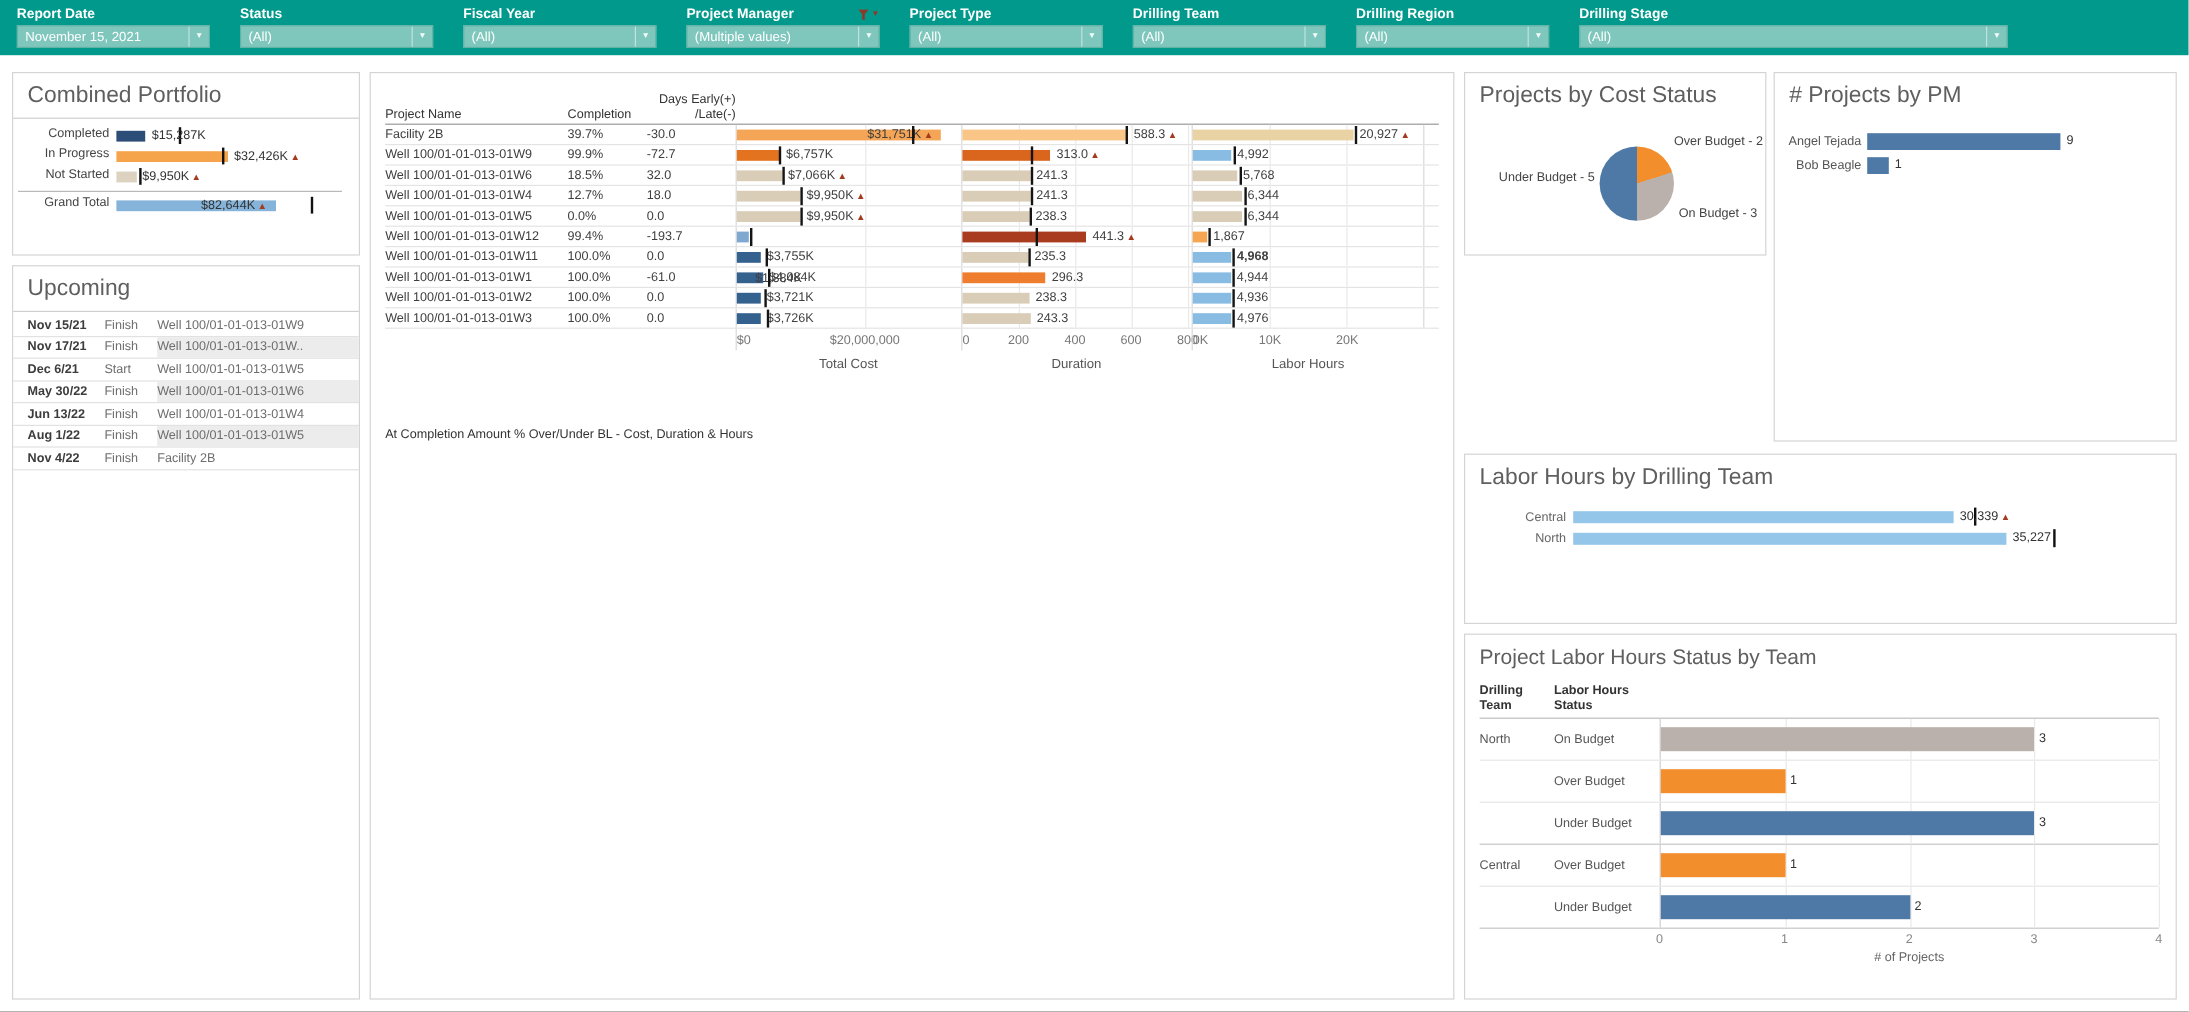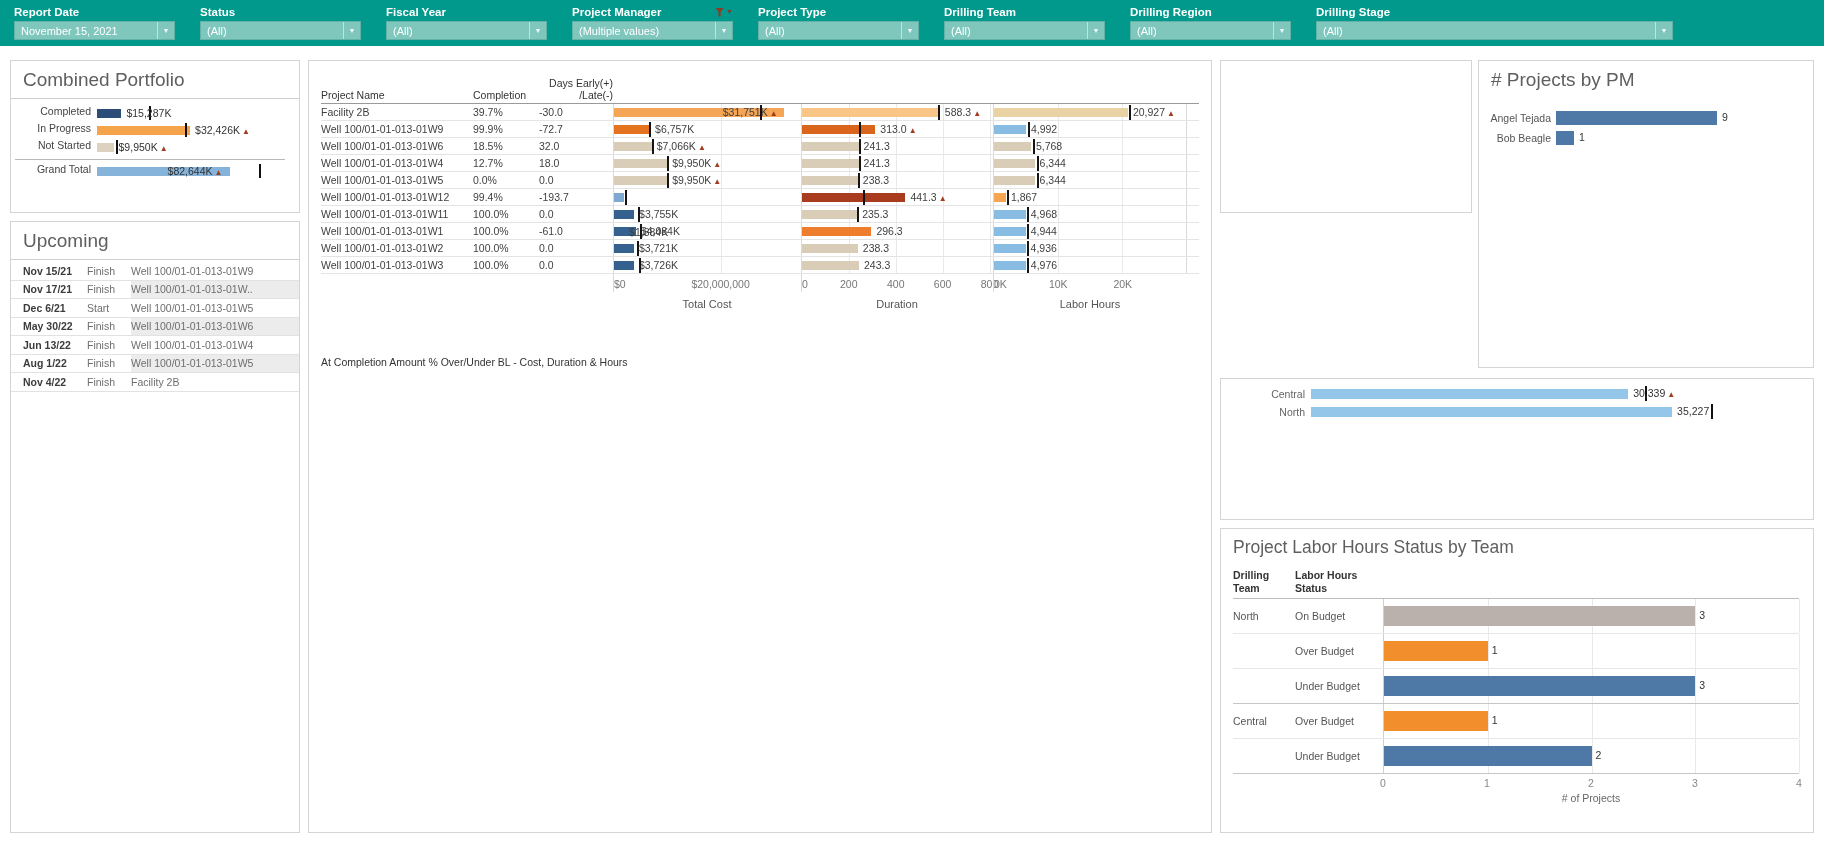--- a/index.html
+++ b/index.html
@@ -455,21 +455,21 @@
               <div class="grid-v" style="left: 98.2%;"></div>
               <div class="bar" style="width: 28.8712%; background: rgb(217, 205, 184);"></div>
               <div class="ref" style="left: 29%;"></div>
               <span class="blbl" style="left: calc(28.8712% + 5px);"><span>235.3</span></span>
             </div>
             <div class="bcell last">
               <div class="grid-v" style="left: 33.3%;"></div>
               <div class="grid-v" style="left: 66.7%;"></div>
               <div class="bar" style="width: 16.56%; background: rgb(136, 188, 226);"></div>
               <div class="ref" style="left: 17.3%;"></div>
-              <span class="blbl" style="left: calc(16.56% + 5px);"><span>4,968</span></span>
+              <span class="blbl" style="left: calc(16.56% + 5px); font-weight: bold;"><span>4,968</span></span>
             </div>
           </div>
           <div class="trow">
             <div>Well 100/01-01-013-01W1</div>
             <div>100.0%</div>
             <div>-61.0</div>
             <div class="bcell">
               <div class="grid-v" style="left: 57%;"></div>
               <div class="bar" style="width: 11.6686%; background: rgb(53, 97, 143);"></div>
               <div class="ref" style="left: 13.8%;"></div>
@@ -573,20 +573,27 @@
           <div class="axtitle">Duration</div>
           <div class="axtitle">Labor Hours</div>
         </div>
     </div>
     <div class="legend">
       <div class="legend-title">At Completion Amount % Over/Under BL - Cost, Duration &amp; Hours</div>
     </div>
   </section>
 
   <section class="panel" id="p-costpie" style="left:1220px;top:60px;width:252px;height:153px;">
+    <h2 class="ptitle">Projects by Cost Status</h2>
+    <div id="cost-pie-area" style="position:relative;height:110px;">
+        <div class="pie" style="left: 112px; top: 24px; width: 62px; height: 62px; background: conic-gradient(rgb(242, 142, 43) 0deg, rgb(242, 142, 43) 72deg, rgb(186, 176, 172) 72deg, rgb(186, 176, 172) 180deg, rgb(78, 121, 167) 180deg, rgb(78, 121, 167) 360deg);"></div>
+        <div class="pie-lbl" style="left: 174px; top: 14px;">Over Budget - 2</div>
+        <div class="pie-lbl" style="left: 178px; top: 74px;">On Budget - 3</div>
+        <div class="pie-lbl" style="left: 8px; top: 44px; width: 100px; text-align: right; white-space: normal;">Under Budget - 5</div>
+      </div>
   </section>
 
   <section class="panel" id="p-pm" style="left:1478px;top:60px;width:336px;height:308px;">
     <h2 class="ptitle"># Projects by PM</h2>
     <div class="pmrows" id="pm-rows">
         <div class="pmrow">
           <div class="pmlabel">Angel Tejada</div>
           <div class="pmarea">
             <div class="pmbar" style="width: 94.7368%; background: rgb(78, 121, 167);"></div>
             <div class="pmval" style="left: calc(94.7368% + 5px);">9</div>
@@ -597,20 +604,21 @@
           <div class="pmarea">
             <div class="pmbar" style="width: 10.5263%; background: rgb(78, 121, 167);"></div>
             <div class="pmval" style="left: calc(10.5263% + 5px);">1</div>
           </div>
         </div>
       </div>
   </section>
 
 
   <section class="panel" id="p-teamhours" style="left:1220px;top:378px;width:594px;height:142px;">
+    <h2 class="ptitle">Labor Hours by Drilling Team</h2>
     <div class="throws" id="teamhours-rows">
         <div class="throw">
           <div class="thlabel">Central</div>
           <div class="tharea">
             <div class="thbar" style="width: 65%; background: rgb(147, 198, 232);"></div>
             <div class="thref" style="left: 68.5%;"></div>
             <div class="thval" style="left: calc(65% + 5px);"><span>30,339</span><span class="warn">▲</span></div>
           </div>
         </div>
         <div class="throw">

